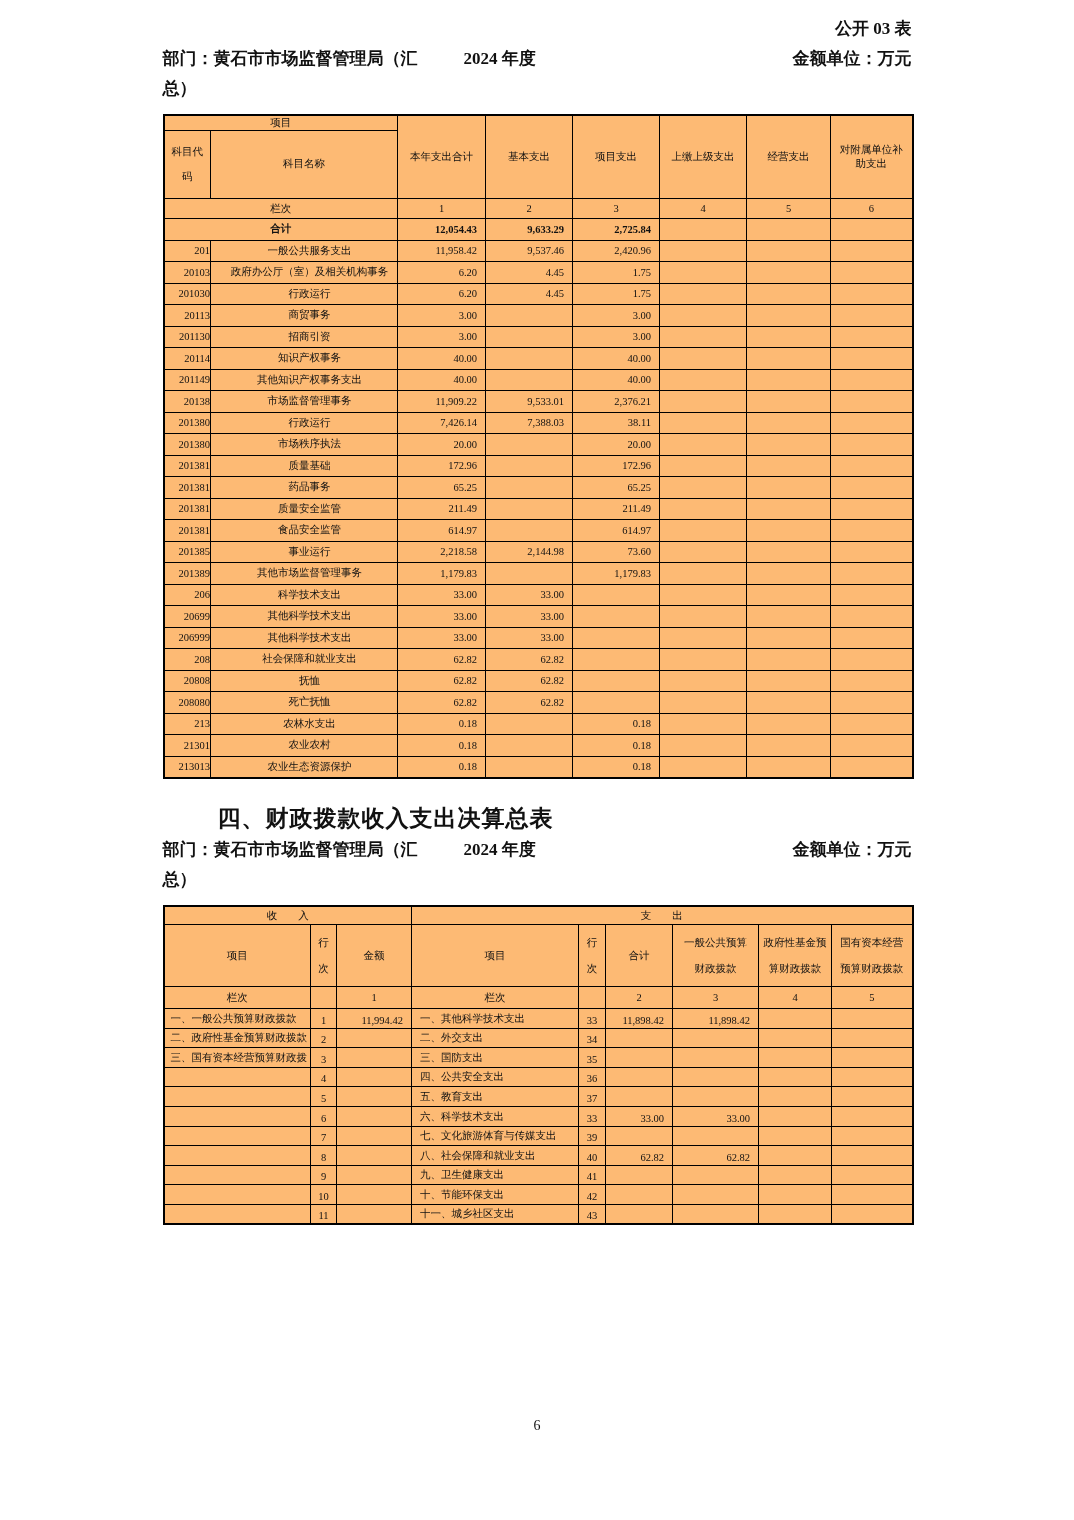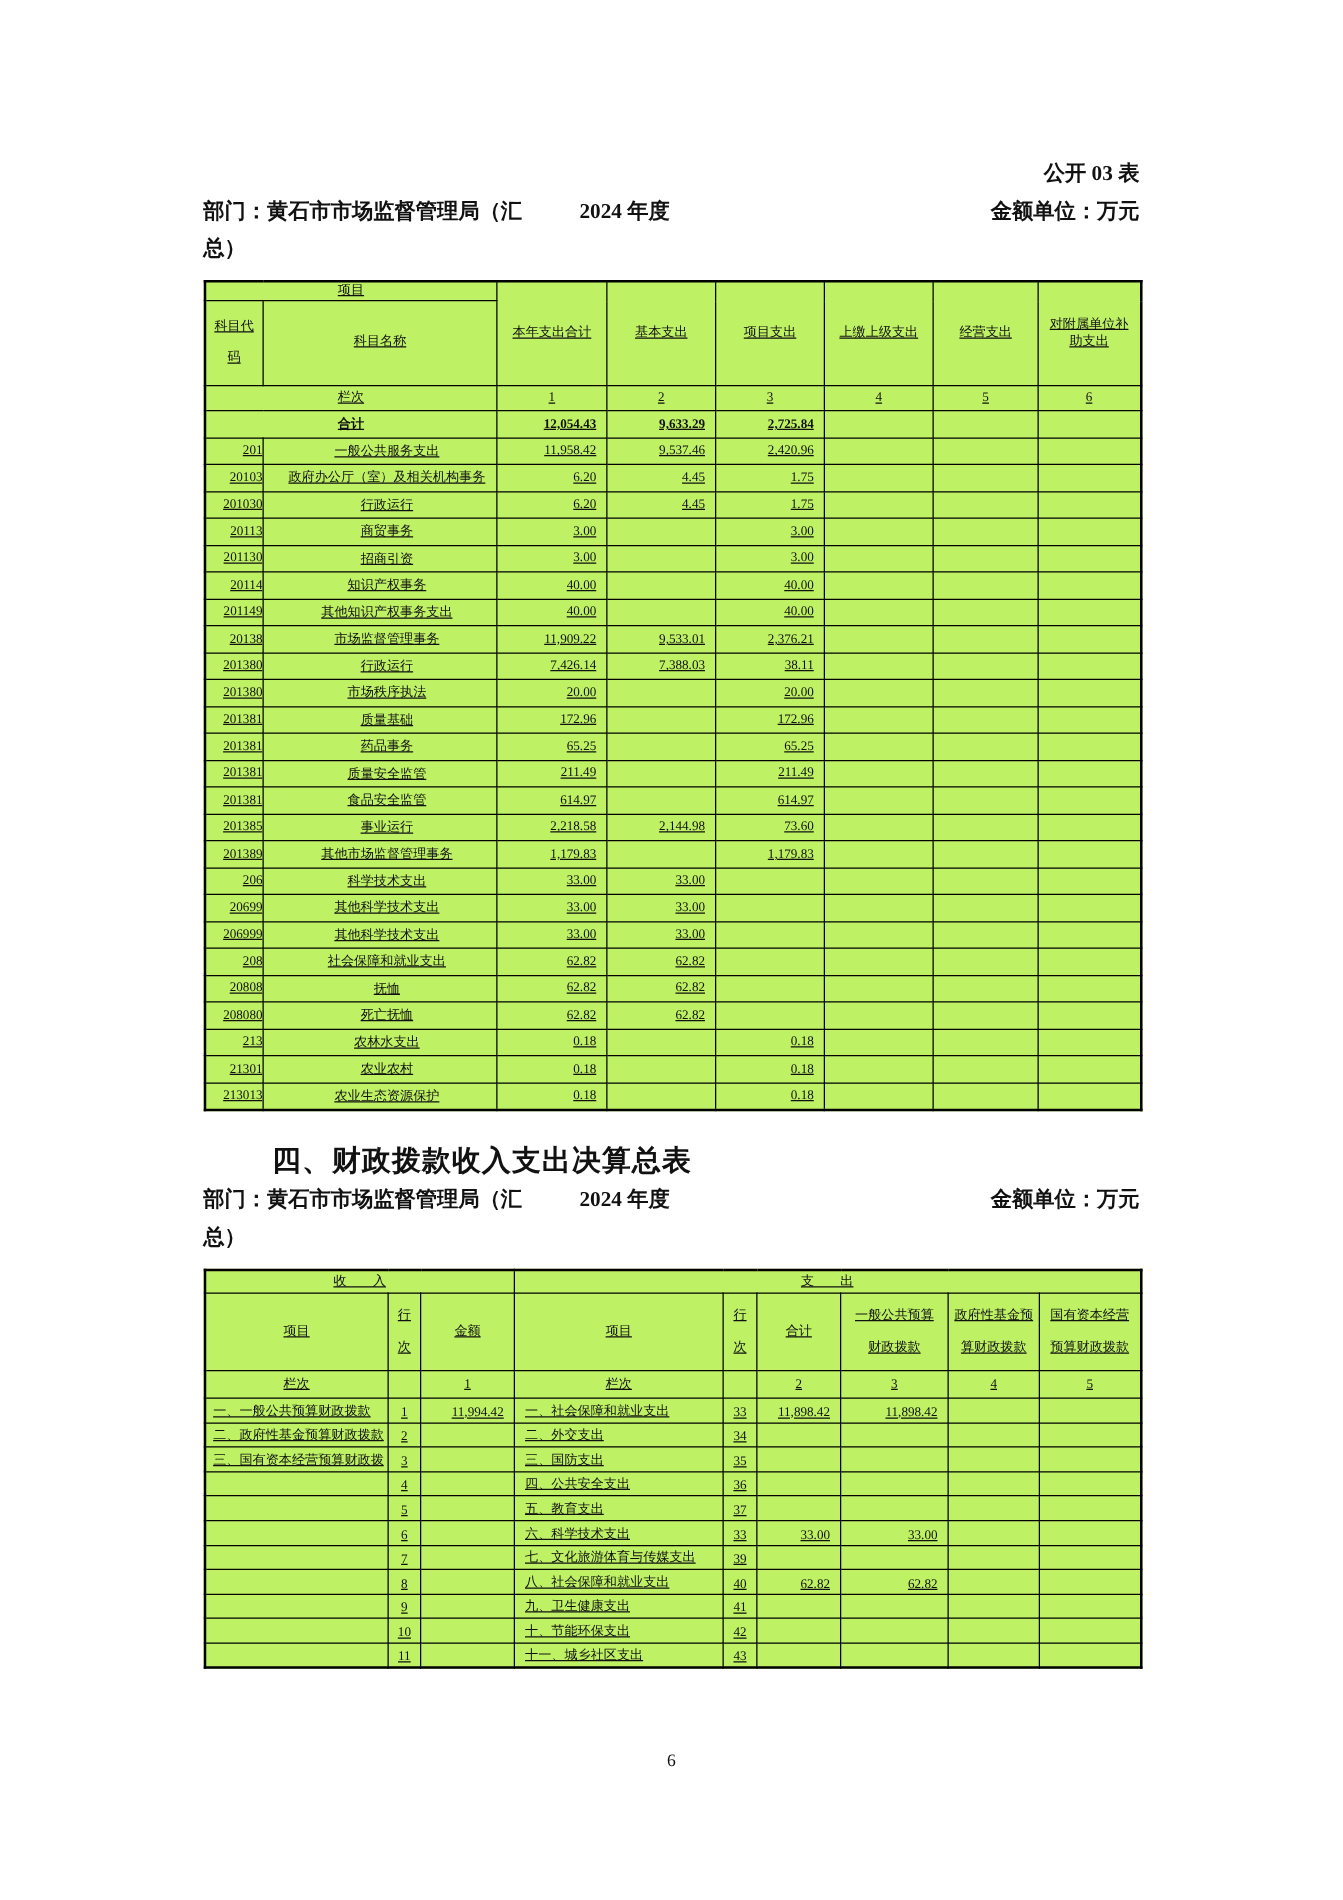--- a/index.html
+++ b/index.html
@@ -2,31 +2,31 @@
 <html><head>
 <meta charset="utf-8">
 <style>
   * { margin:0; padding:0; box-sizing:border-box; }
   html,body { background:#ffffff; }
   body {
     width:1074px; height:1520px;
     font-family:"Liberation Serif","DejaVu Serif",serif;
     color:#111; position:relative; overflow:hidden;
   }
-  .content { width:749px; margin:0 auto; padding-top:126px; position:relative; }
+  .content { width:749px; margin:16px auto; position:relative; }
 
   
   .sheet-tag { text-align:right; font-size:17px; font-weight:600; line-height:26px; }
   .dept-row { display:flex; align-items:flex-end; font-size:17px; font-weight:700; line-height:26px; margin-top:4px; }
   .dept-row .year { margin-left:46px; }
   .dept-row .unit { margin-left:auto; }
   .dept-wrap { font-size:17px; font-weight:600; line-height:26px; margin-top:4px; }
 
   
-  table { border-collapse:collapse; table-layout:fixed; width:749px; background:#bef264;text-decoration:underline; }
+  table { border-collapse:collapse; table-layout:fixed; width:749px; background:#fdba74; }
   .fin-table { border:2px solid #000; margin-top:12px; }
   th, td { border:1.5px solid #000; font-size:10.5px; font-weight:normal; overflow:hidden; }
   th { text-align:center; vertical-align:middle; white-space:pre-line; }
 
   
   #t03 .row-proj th { height:15px; line-height:14px; }
   #t03 .row-main th { height:68px; line-height:2.3; }
   #t03 .row-lanci th { height:20px; line-height:18px; }
   #t03 tbody td { height:21.5px; vertical-align:middle; }
   
@@ -420,21 +420,21 @@
         <th>3</th>
         <th>4</th>
         <th>5</th>
       </tr>
     </thead>
     <tbody>
         <tr>
           <td class="item">一、一般公共预算财政拨款</td>
           <td class="ctr">1</td>
           <td class="num">11,994.42</td>
-          <td class="item2">一、社会保障和就业支出</td>
+          <td class="item2">一、其他科学技术支出</td>
           <td class="ctr">33</td>
           <td class="num">11,898.42</td>
           <td class="num">11,898.42</td>
           <td class="num"></td>
           <td class="num"></td>
         </tr>
         <tr>
           <td class="item">二、政府性基金预算财政拨款</td>
           <td class="ctr">2</td>
           <td class="num"></td>

